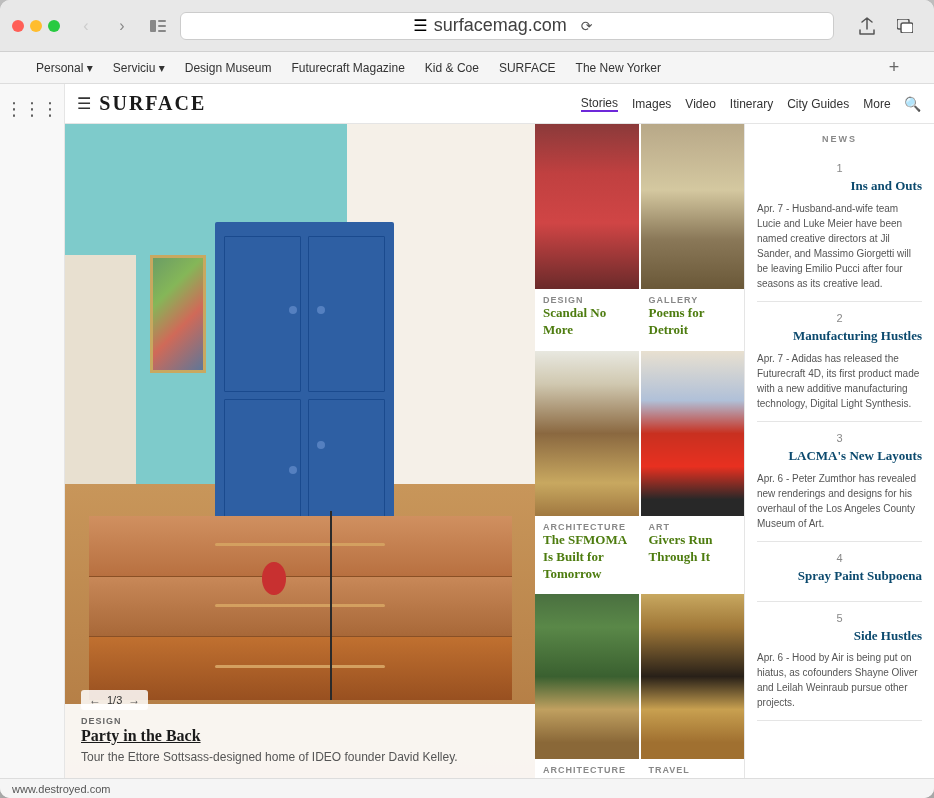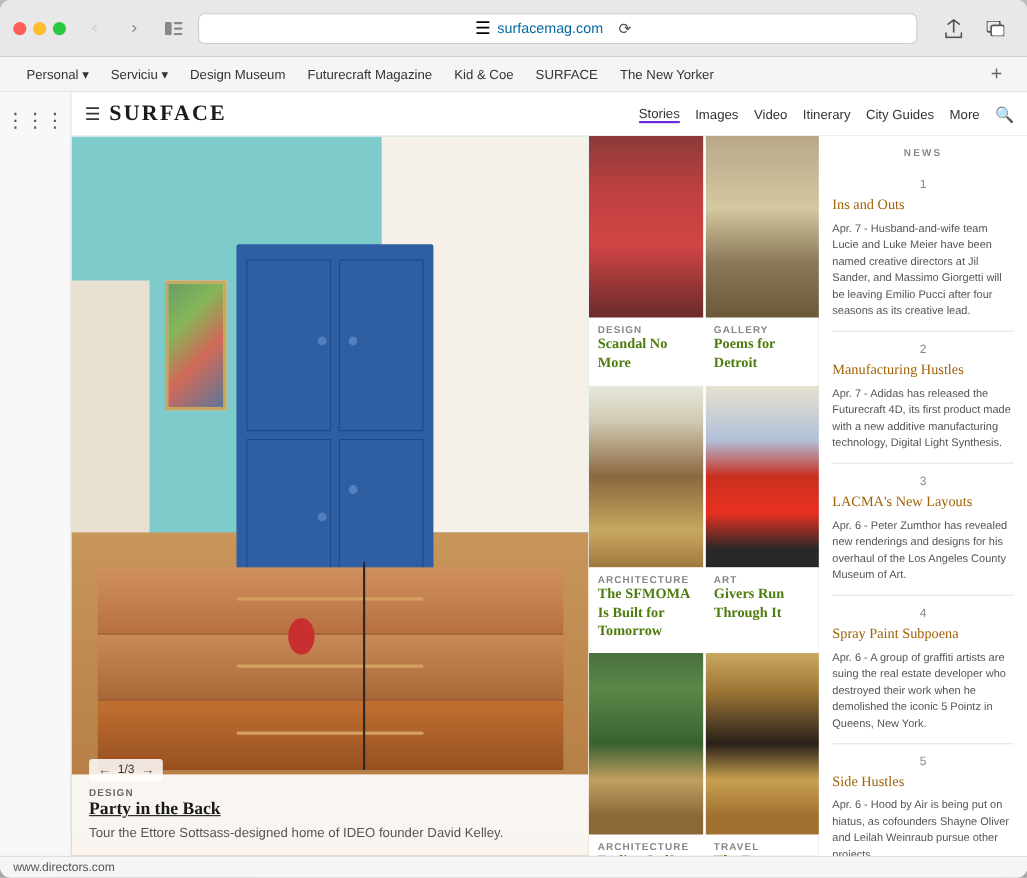--- a/index.html
+++ b/index.html
@@ -15,27 +15,27 @@
     .tl-yellow { background: #ffbd2e; }
     .tl-green { background: #28ca41; }
 
     .nav-btn { width: 28px; height: 28px; border: none; background: transparent; cursor: pointer; display: flex; align-items: center; justify-content: center; color: #888; font-size: 16px; border-radius: 4px; }
     .nav-btn.disabled { color: #ccc; }
 
     .sidebar-btn { width: 28px; height: 28px; border: none; background: transparent; cursor: pointer; display: flex; align-items: center; justify-content: center; color: #555; font-size: 14px; border-radius: 4px; }
 
     .address-bar-wrap { flex: 1; display: flex; align-items: center; gap: 6px; }
     .address-bar { flex: 1; height: 28px; border: 1px solid #ccc; border-radius: 6px; background: white; display: flex; align-items: center; justify-content: center; gap: 6px; cursor: text; }
-    .address-text { font-size: 13px; color: #0369a1; }
+    .address-text { font-size: 18px; color: #404040; }
     .refresh-btn { width: 28px; height: 28px; border: none; background: transparent; cursor: pointer; display: flex; align-items: center; justify-content: center; color: #555; font-size: 14px; }
 
     .browser-actions { display: flex; gap: 4px; margin-left: 8px; }
     .browser-action-btn { width: 34px; height: 28px; border: none; background: transparent; cursor: pointer; display: flex; align-items: center; justify-content: center; color: #555; font-size: 16px; border-radius: 4px; }
 
-    .bookmarks-bar { background: #f5f5f5; height: 32px; display: flex; align-items: center; padding: 0 16px; gap: 4px; border-bottom: 1px solid #ddd; flex-shrink: 0; overflow: hidden; }
+    .bookmarks-bar { background: #f5f5f5; height: 32px; display: flex; align-items: center; padding: 0 28px; gap: 4px; border-bottom: 1px solid #ddd; flex-shrink: 0; overflow: hidden; }
     .bookmark-item { font-size: 12px; color: #333; padding: 3px 8px; border-radius: 4px; cursor: pointer; white-space: nowrap; }
     .bookmark-item.has-arrow { display: flex; align-items: center; gap: 2px; }
 
     .add-tab { margin-left: auto; width: 24px; height: 24px; border: none; background: transparent; cursor: pointer; display: flex; align-items: center; justify-content: center; color: #666; font-size: 18px; }
 
     
     .content-area { display: flex; flex: 1; overflow: hidden; background: white; }
 
     
     .left-strip { width: 65px; background: #f8f8f8; border-right: 1px solid #e5e5e5; display: flex; flex-direction: column; align-items: center; padding-top: 10px; flex-shrink: 0; }
@@ -117,21 +117,21 @@
 
     .grid-item-info { padding: 6px 8px 10px; }
     .grid-item-category { font-size: 9px; font-weight: 600; letter-spacing: 1px; color: #888; text-transform: uppercase; }
     .grid-item-title { font-size: 13px; font-weight: 600; color: #4d7c0f; line-height: 1.3; font-family: 'Georgia', serif; }
 
     
     .news-sidebar { width: 190px; flex-shrink: 0; border-left: 1px solid #e5e5e5; overflow-y: auto; padding: 10px 12px; background: white; }
     .news-label { font-size: 9px; font-weight: 700; letter-spacing: 2px; color: #888; text-transform: uppercase; text-align: center; margin-bottom: 8px; }
     .news-item { border-bottom: 1px solid #e5e5e5; padding: 10px 0; }
     .news-number { font-size: 11px; color: #888; text-align: center; margin-bottom: 4px; }
-    .news-title { font-size: 13px; font-weight: 400; color: #a16207; font-family: 'Georgia', serif; text-align: left; margin-bottom: 6px; line-height: 1.3; }
+    .news-title { font-size: 13px; font-weight: 700; color: #0c4a6e; font-family: 'Georgia', serif; text-align: right; margin-bottom: 6px; line-height: 1.3; }
     .news-date { font-size: 10px; color: #555; line-height: 1.5; }
 
     
     .status-bar { height: 20px; background: #f5f5f5; border-top: 1px solid #ddd; display: flex; align-items: center; padding: 0 12px; flex-shrink: 0; }
     .status-url { font-size: 11px; color: #555; }
 
     
     ::-webkit-scrollbar { width: 6px; }
     ::-webkit-scrollbar-track { background: #f5f5f5; }
     ::-webkit-scrollbar-thumb { background: #ccc; border-radius: 3px; }
@@ -343,30 +343,29 @@
 
           <div class="news-item">
             <div class="news-number">3</div>
             <div class="news-title">LACMA's New Layouts</div>
             <div class="news-date">Apr. 6 - Peter Zumthor has revealed new renderings and designs for his overhaul of the Los Angeles County Museum of Art.</div>
           </div>
 
           <div class="news-item">
             <div class="news-number">4</div>
             <div class="news-title">Spray Paint Subpoena</div>
-            <div class="news-date">Apr. 6 - A group of graffiti artists are suing the real estate developer who destroyed their work when he demolished the iconic 5 Pointz in Queens, New York.</div>
           </div>
 
           <div class="news-item">
             <div class="news-number">5</div>
             <div class="news-title">Side Hustles</div>
             <div class="news-date">Apr. 6 - Hood by Air is being put on hiatus, as cofounders Shayne Oliver and Leilah Weinraub pursue other projects.</div>
           </div>
 
         </div>
       </div>
     </div>
   </div>
 
   <div class="status-bar">
-    <span class="status-url">www.directors.com</span>
+    <span class="status-url">www.destroyed.com</span>
   </div>
 </div>
 
 </body></html>

